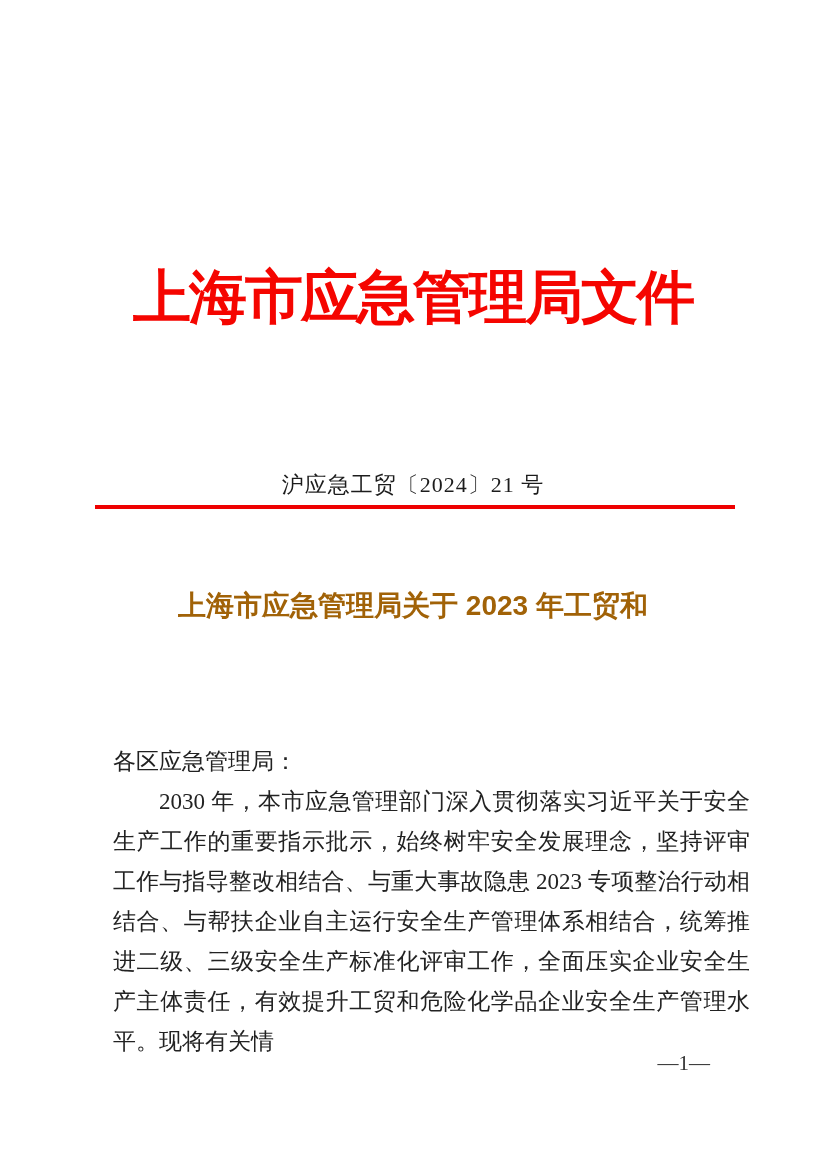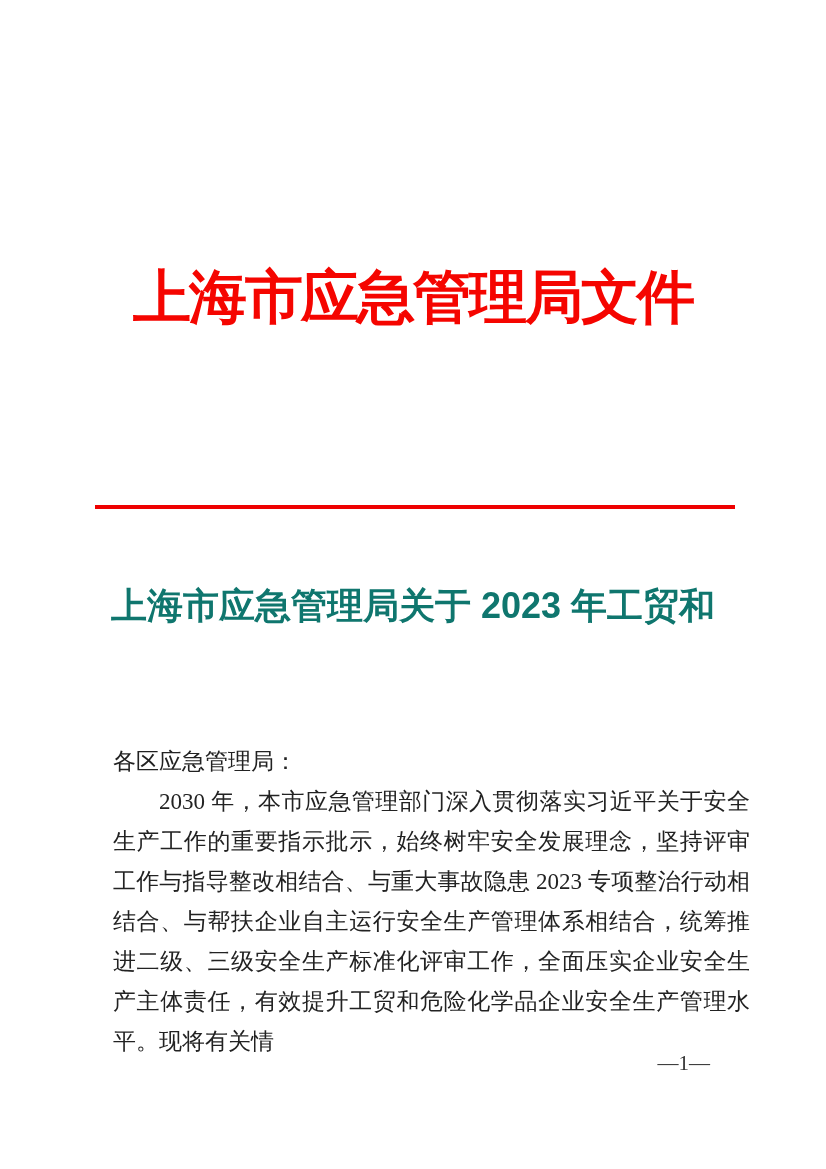--- a/index.html
+++ b/index.html
@@ -57,23 +57,23 @@
     background: var(--rule-red, #ee0000);
   }
   .doc-title {
     position: absolute;
     top: 586px;
     left: 0;
     width: 100%;
     text-align: center;
     font-family: "Liberation Sans", sans-serif;
     font-weight: bold;
-    font-size: 36px;
+    font-size: 28px;
     line-height: 40px;
-    color: #0f766e;
+    color: #a16207;
   }
   .body-block {
     position: absolute;
     top: 742px;
     left: 97px;
     width: 637px;
     font-size: 23px;
     line-height: 40px;
     color: #222222;
     margin-left: 16px;
@@ -92,20 +92,21 @@
     color: #333333;
   }
 </style>
 </head>
 <body>
 
 <div class="page">
 
   <div class="banner">上海市应急管理局文件</div>
 
+  <div class="doc-number">沪应急工贸〔2024〕21 号</div>
 
   <div class="red-rule"></div>
 
   <div class="doc-title">
     <div class="title-line">上海市应急管理局关于 2023 年工贸和</div>
   </div>
 
   <div class="body-block">
     <div class="salutation">各区应急管理局：</div>
     <p class="body-paragraph">2030 年，本市应急管理部门深入贯彻落实习近平关于安全生产工作的重要指示批示，始终树牢安全发展理念，坚持评审工作与指导整改相结合、与重大事故隐患 2023 专项整治行动相结合、与帮扶企业自主运行安全生产管理体系相结合，统筹推进二级、三级安全生产标准化评审工作，全面压实企业安全生产主体责任，有效提升工贸和危险化学品企业安全生产管理水平。现将有关情</p>

